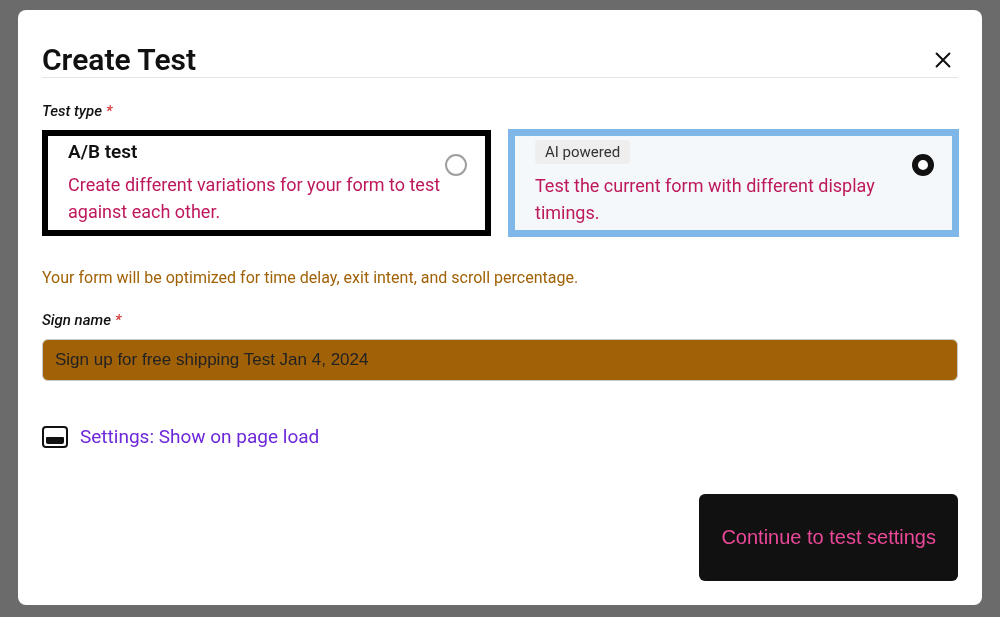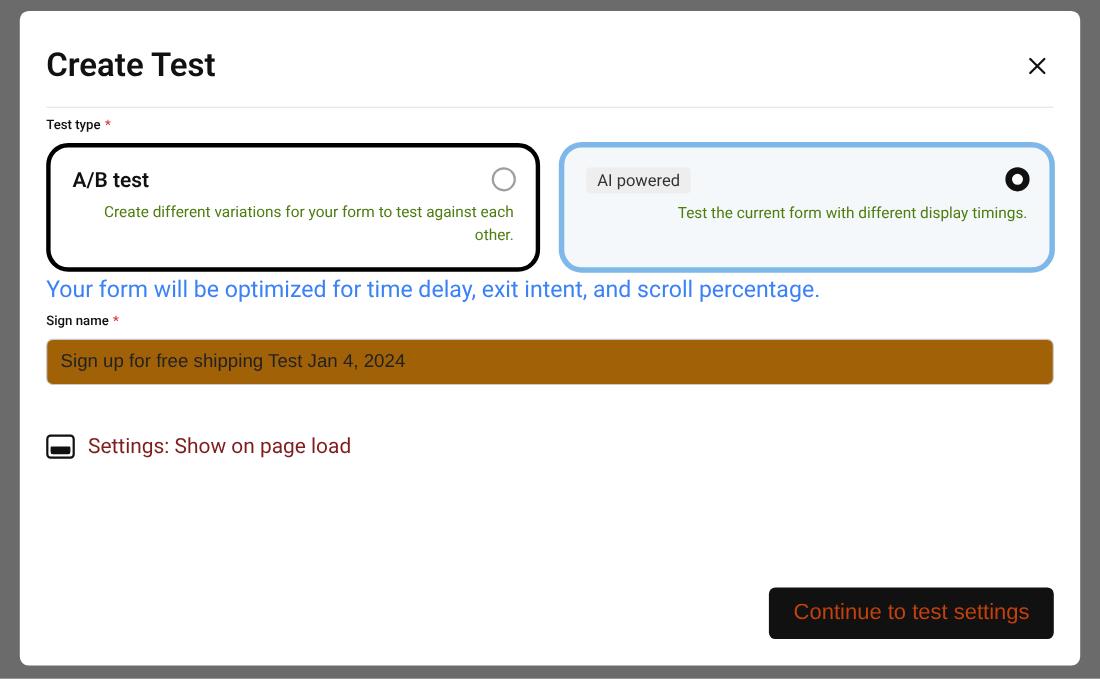--- a/index.html
+++ b/index.html
@@ -24,21 +24,20 @@
       background: #ffffff;
       border-radius: 8px;
       padding: 32px 24px 24px 24px;
       display: flex;
       flex-direction: column;
     }
     .modal-header {
       display: flex;
       align-items: center;
       justify-content: space-between;
-      padding-bottom: 20px;
       border-bottom: 1px solid #e4e4e4;
     }
     .modal-title {
       font-size: 30px;
       font-weight: 600;
       color: #111;
     }
     .close-btn {
       background: none;
       border: none;
@@ -48,39 +47,40 @@
       align-items: center;
       justify-content: center;
     }
     .close-btn svg {
       width: 22px;
       height: 22px;
       stroke: #111;
       stroke-width: 2.2;
     }
     .section-label {
-      font-size: 12px;
+      font-size: 15px;
       font-weight: 500;
       color: #111;
-      margin-top: 8px;
+      margin-top: 24px;
       margin-bottom: 10px;
+      font-style: italic;
     }
     .section-label .required {
       color: #d63638;
       margin-left: 4px;
     }
     .radio-row {
       display: flex;
       gap: 18px;
     }
     .radio-card {
       flex: 1;
-      border: 4px solid #000000;
-      border-radius: 20px;
-      padding: 18px 20px;
+      border: 6px solid #000000;
+      border-radius: 0;
+      padding: 4px 20px;
       position: relative;
       cursor: pointer;
       background: #fff;
     }
     .radio-card.selected {
       border-color: #7fb8e8;
       background: #f5f8fb;
       box-shadow: 0 0 0 1px #7fb8e8;
     }
     .radio-card-header {
@@ -96,43 +96,42 @@
     }
     .radio-badge {
       font-size: 15px;
       background: #eeeeee;
       color: #333;
       padding: 3px 10px;
       border-radius: 4px;
       text-align: right;
     }
     .radio-card-desc {
-      font-size: 14px;
-      color: #4d7c0f;
+      font-size: 18px;
+      color: #be185d;
       line-height: 1.5;
-      text-align: right;
     }
     .radio-indicator {
       position: absolute;
       top: 18px;
       right: 18px;
       width: 22px;
       height: 22px;
       border-radius: 50%;
       border: 2px solid #9f9f9f;
       background: #fff;
     }
     .radio-card.selected .radio-indicator {
       border: 6px solid #111;
       background: #fff;
     }
     .helper-text {
-      font-size: 21px;
-      color: #3b82f6;
-      margin-top: 5px;
+      font-size: 16px;
+      color: #a16207;
+      margin-top: 32px;
     }
     .text-input {
       width: 100%;
       padding: 10px 12px;
       font-size: 17px;
       color: #222;
       border: 1px solid #c9c9c9;
       border-radius: 6px;
       background: #a16207;
     }
@@ -155,35 +154,35 @@
       position: absolute;
       left: 2px;
       right: 2px;
       bottom: 2px;
       height: 7px;
       background: #111;
       border-radius: 1px 1px 2px 2px;
     }
     .settings-text {
       font-size: 19px;
-      color: #7f1d1d;
+      color: #6d28d9;
     }
     .footer {
       margin-top: auto;
       display: flex;
       justify-content: flex-end;
     }
     .primary-btn {
       background: #111;
-      color: #c2410c;
+      color: #ec4899;
       font-size: 20px;
       font-weight: 500;
       border: none;
       border-radius: 6px;
-      padding: 12px 22px;
+      padding: 32px 22px;
       cursor: pointer;
     }
   </style>
 </head>
 <body>
 
 <div class="modal">
 
   <div class="modal-header">
     <h1 class="modal-title">Create Test</h1>

